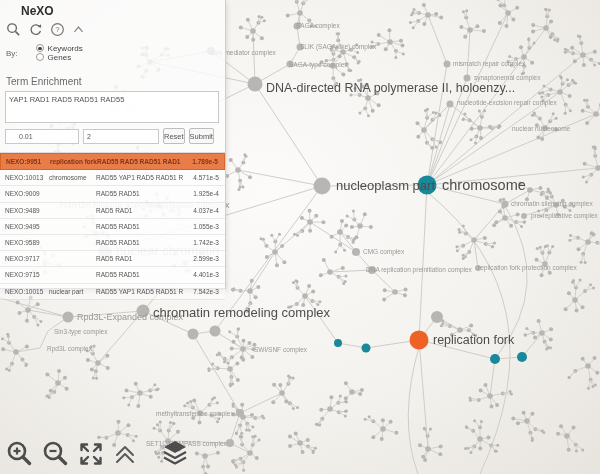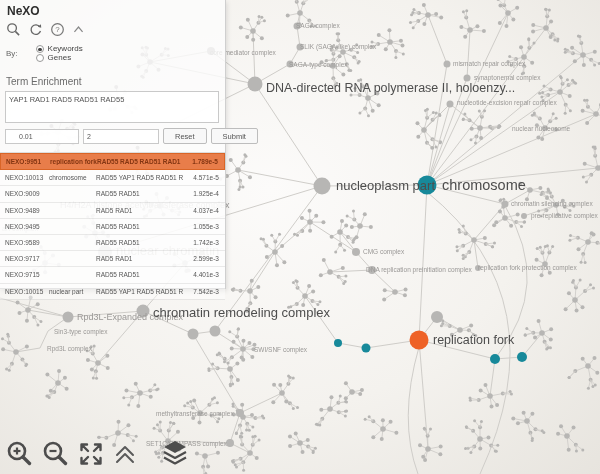--- a/index.html
+++ b/index.html
@@ -10,45 +10,45 @@
   }
   #net{position:absolute;left:0;top:0;z-index:1;}
   
   .panel{
     position:absolute;left:0;top:0;width:226px;height:289px;z-index:10;
     background:rgba(253,253,253,0.80);
     border:1px solid #cfcfcf;border-left:none;border-top:none;
     box-shadow:1px 2px 5px rgba(0,0,0,0.12);
     box-sizing:border-box;
   }
-  .panel-title{font-size:12px;font-weight:bold;color:#2e2e2e;padding:4px 0 2px 7px;}
+  .panel-title{font-size:12px;font-weight:bold;color:#2e2e2e;padding:4px 0 2px 7px;margin-left:14px;}
   .search-row{display:flex;align-items:center;margin:2px 6px 0 6px;gap:7px;}
   .search-input{
     flex:0 0 140px;height:16px;border:1px solid #bbb;background:rgba(255,255,255,0.9);
     font-size:7.5px;color:#444;padding:1px 4px;outline:none;
   }
   .icon-btn{width:15px;height:15px;display:inline-block;cursor:pointer;flex:none;}
   .radio-row{display:flex;align-items:center;margin:7px 6px 0 6px;font-size:8px;color:#666;gap:4px;}
-  .radio-opt{display:flex;align-items:flex-end;gap:4px;margin-left:14px;color:#444;}
+  .radio-opt{display:flex;align-items:flex-start;gap:4px;margin-left:14px;color:#444;}
   .radio-circle{width:8px;height:8px;border:1px solid #999;border-radius:50%;background:#fff;position:relative;box-sizing:border-box;}
   .radio-circle.sel::after{content:"";position:absolute;left:1.5px;top:1.5px;width:3.5px;height:3.5px;border-radius:50%;background:#444;}
   .section-heading{font-size:10px;color:#6a6a6a;margin:14px 6px 0 6px;}
   .query-box{
     display:block;width:214px;height:32px;margin:4px 5px 0 5px;box-sizing:border-box;
     border:1px solid #c9c9c9;background:rgba(255,255,255,0.85);resize:none;
     font-family:"Liberation Sans",sans-serif;font-size:7.5px;color:#555;padding:3px;outline:none;
   }
   .controls-row{display:flex;align-items:center;margin:5px 5px 0 5px;gap:4px;}
   .num-input{height:13px;border:1px solid #c9c9c9;background:rgba(255,255,255,0.9);font-size:7px;color:#555;padding:0 3px;outline:none;}
   .num-input.p{width:56px;padding-left:13px;}
   .num-input.g{width:68px;}
   .btn{
     height:16px;border:1px solid #bdbdbd;background:rgba(248,248,248,0.95);
     font-family:"Liberation Sans",sans-serif;font-size:7.5px;color:#555;
-    padding:0 11px;border-radius:2px;cursor:pointer;
+    padding:0 0;border-radius:2px;cursor:pointer;
   }
   .results{margin-top:8px;border-top:1px solid #ddd;}
   .trow{
     display:flex;align-items:center;height:15.2px;border-bottom:1px solid rgba(0,0,0,0.08);
     background:rgba(255,255,255,0.45);font-size:6.5px;color:#555;cursor:pointer;
   }
   .trow .c-id{flex:0 0 44px;padding-left:5px;white-space:nowrap;overflow:hidden;}
   .trow .c-term{flex:0 0 47px;white-space:nowrap;overflow:hidden;}
   .trow .c-genes{flex:1 1 auto;white-space:nowrap;overflow:hidden;}
   .trow .c-p{flex:0 0 36px;text-align:right;padding-right:6px;white-space:nowrap;}

